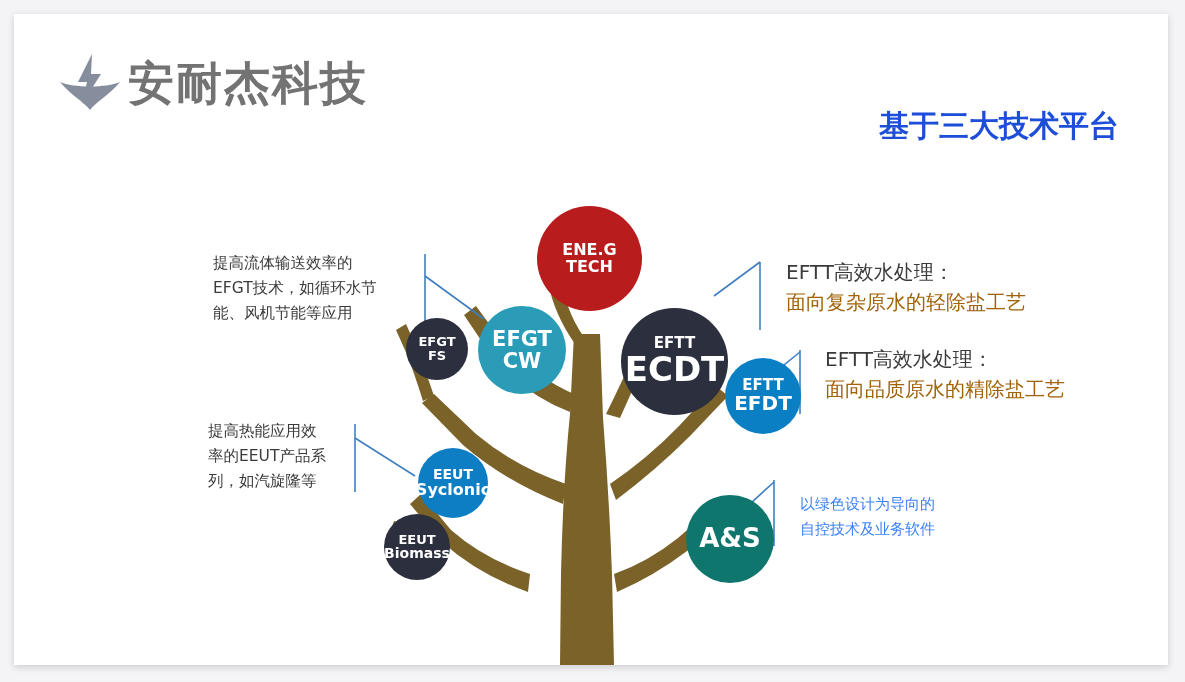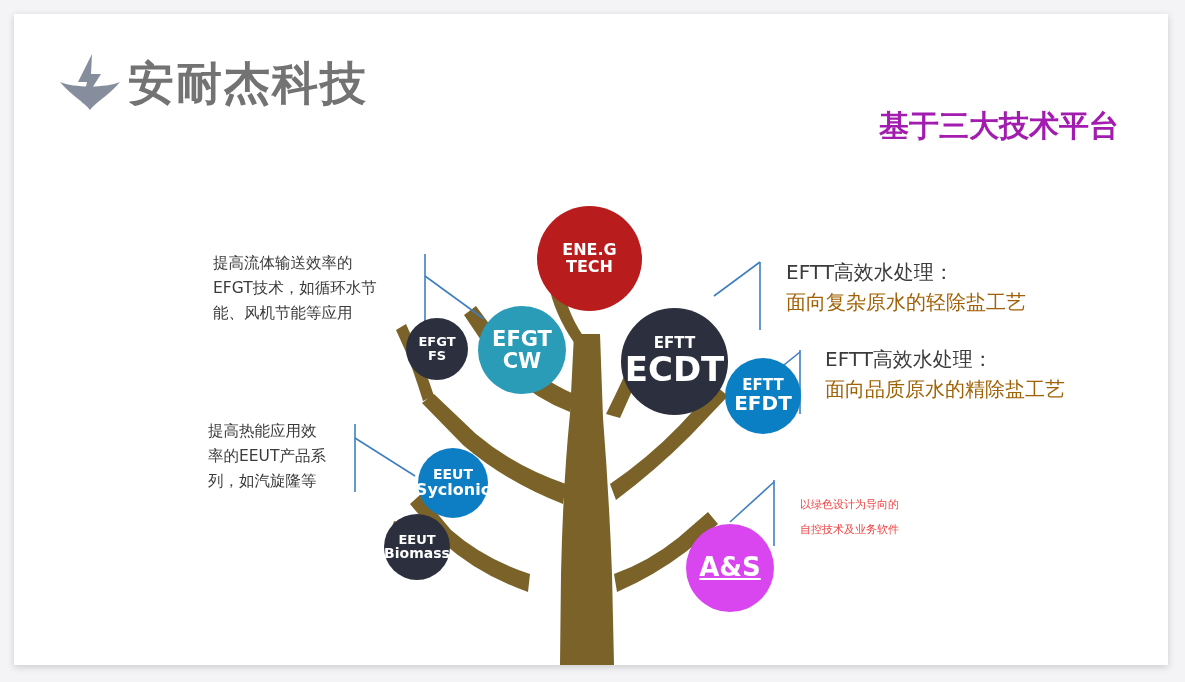--- a/index.html
+++ b/index.html
@@ -25,21 +25,21 @@
   #logo-text{
     position:absolute;left:70px;top:6px;
     font-size:46px;font-weight:bold;color:#737373;
     letter-spacing:2px;line-height:62px;white-space:nowrap;
     font-family:"DejaVu Sans","Liberation Sans",sans-serif;
   }
 
   
   #headline{
     left:585px;top:92px;width:520px;
-    color:#a21caf;font-weight:bold;font-size:30px;line-height:40px;
+    color:#1d4ed8;font-weight:bold;font-size:30px;line-height:40px;
     text-align:right;
     font-family:"DejaVu Sans","Liberation Sans",sans-serif;
   }
   #headline .l1{display:block;}
   #headline .l2{display:block;}
 
   
   #tree-svg{left:0;top:0;width:1154px;height:651px;}
 
   
@@ -57,21 +57,21 @@
   
   .callout{
     position:absolute;
     font-family:"DejaVu Sans","Liberation Sans",sans-serif;
     color:#3b3b3b;
   }
   .callout .line{display:block;white-space:nowrap;}
   .cn-left{font-size:15.5px;font-weight:normal;line-height:25px;margin-left:16px;}
   .cn-right{font-size:20px;line-height:30px;}
   .cn-right .hl{color:#a16207;}
-  .cn-small{font-size:11px;line-height:25px;color:#ef4444;}
+  .cn-small{font-size:15px;line-height:25px;color:#3b82f6;}
 </style>
 </head>
 <body>
 
 <div id="slide" class="abs">
 
   <div id="logo-wrap" class="abs">
     <svg id="logo-mark" viewBox="0 0 64 62">
       <path d="M34 2 L20 30 L29 30 L24 52 L43 22 L33 22 Z" fill="#868e9e"></path>
       <path d="M2 30 C14 44 26 50 32 58 C38 50 50 44 62 30 C48 36 16 36 2 30 Z" fill="#868e9e"></path>
@@ -147,21 +147,21 @@
         <span class="main" style="font-size: 20px;">EFDT</span>
       </div>
       <div class="node" style="left: 404px; top: 434px; width: 70px; height: 70px; background: rgb(14, 126, 196);">
         <span class="sub" style="font-size: 14px;">EEUT</span>
         <span class="main" style="font-size: 16px;">Syclonic</span>
       </div>
       <div class="node" style="left: 370px; top: 500px; width: 66px; height: 66px; background: rgb(43, 47, 62);">
         <span class="sub" style="font-size: 13px;">EEUT</span>
         <span class="main" style="font-size: 14px;">Biomass</span>
       </div>
-      <div class="node" style="left: 672px; top: 510px; width: 88px; height: 88px; background: #d946ef; text-decoration: underline;">
+      <div class="node" style="left: 672px; top: 481px; width: 88px; height: 88px; background: #0f766e;">
         <span class="main" style="font-size: 26px;">A&amp;S</span>
       </div>
     </div>
 
   <div class="callout cn-left" style="left:183px;top:237px;width:215px;">
     <span class="line">提高流体输送效率的</span>
     <span class="line">EFGT技术，如循环水节</span>
     <span class="line">能、风机节能等应用</span>
   </div>
 

